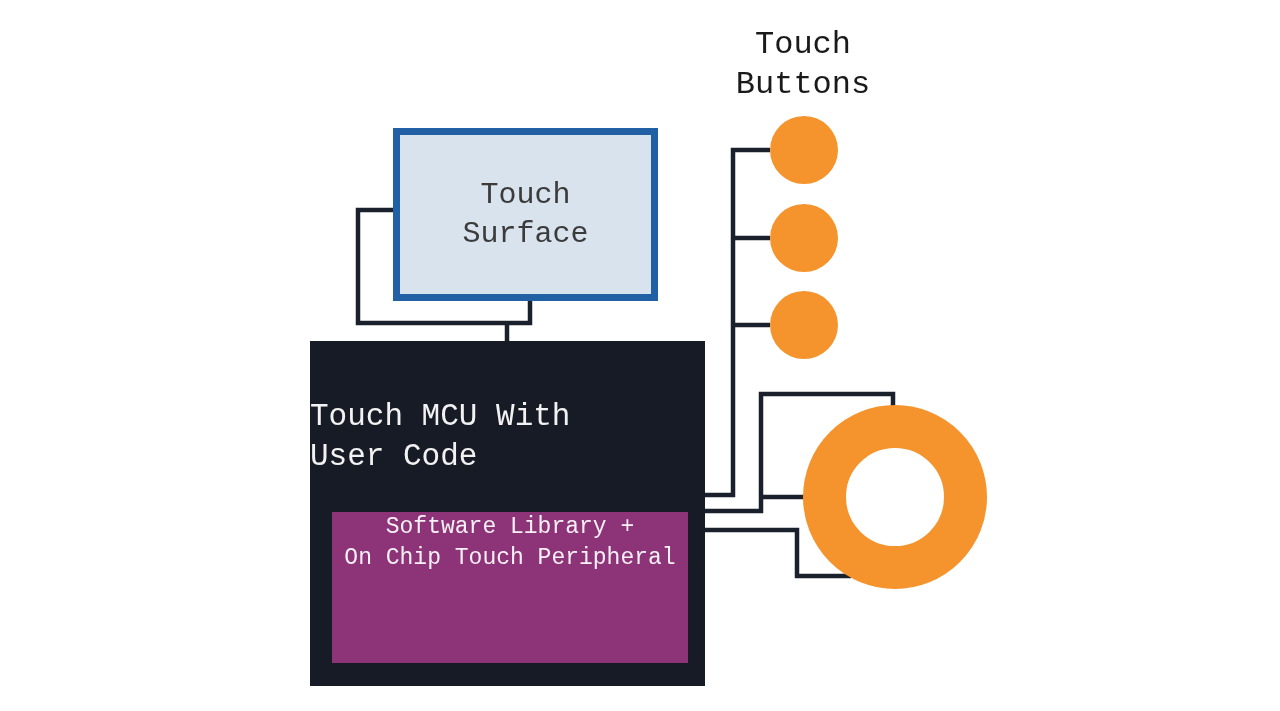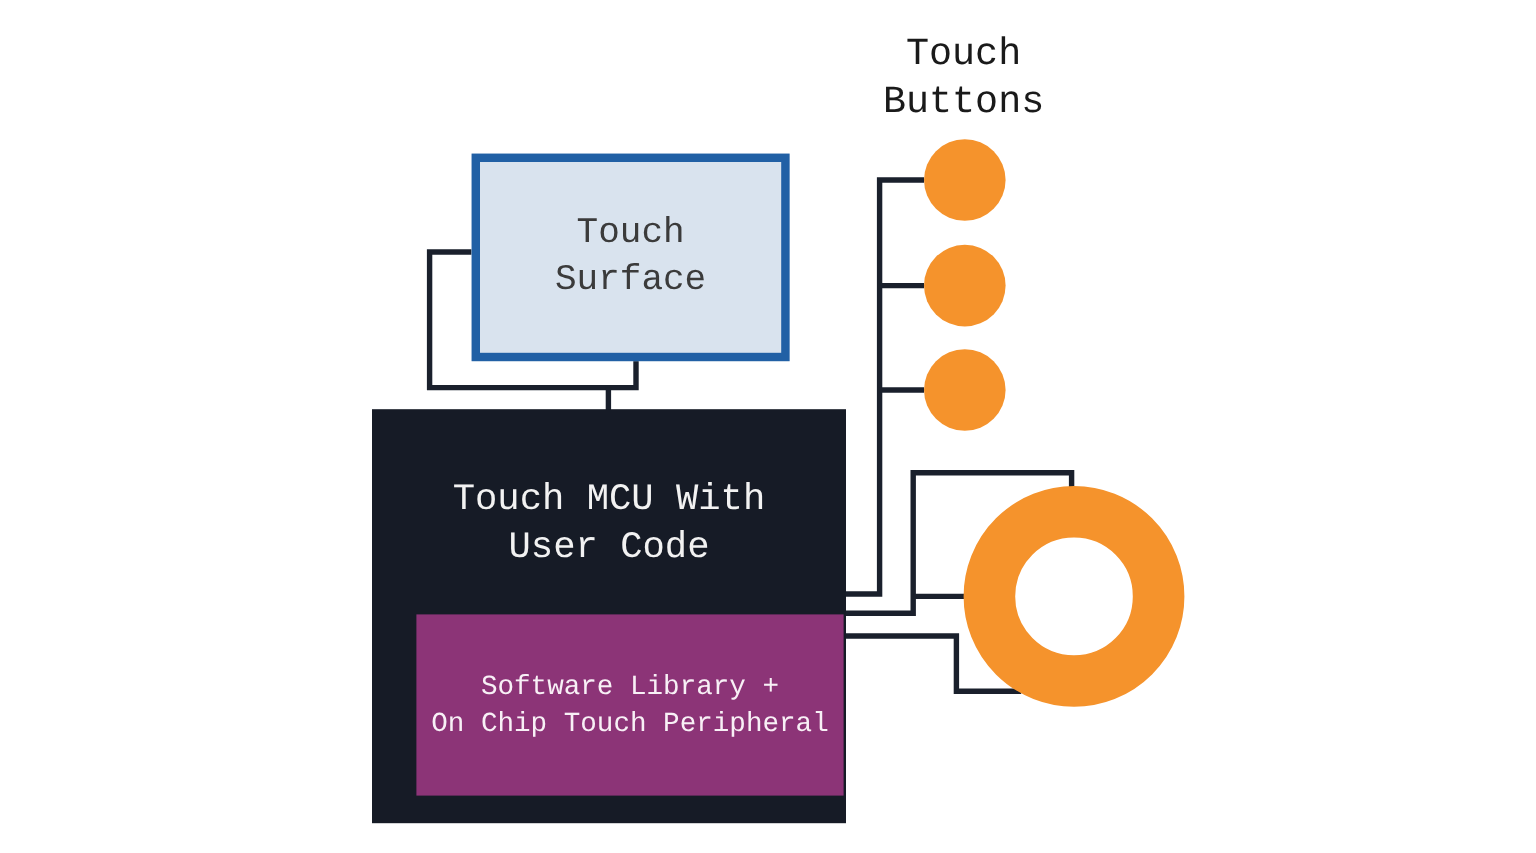--- a/index.html
+++ b/index.html
@@ -22,28 +22,28 @@
   }
   .touch-surface .lbl{
     font-size:30px;line-height:39px;color:var(--text-dark);text-align:center;
   }
 
   .mcu{
     position:absolute;left:310px;top:341px;width:395px;height:345px;
     background:var(--dark);
   }
   .mcu .lbl{
-    position:absolute;top:56px;left:0;width:100%;text-align:center;
+    position:absolute;top:56px;left:0;width:100%;
     font-size:31px;line-height:40px;color:var(--text-light);
   }
 
   .software{
-    position:absolute;left:347px;top:512px;width:356px;height:151px;
+    position:absolute;left:332px;top:512px;width:356px;height:151px;
     background:var(--purple);
-    display:flex;align-items:center;justify-content:center;
+    display:flex;justify-content:center;
   }
   .software .lbl{
     font-size:23px;line-height:31px;color:var(--text-purple-light);text-align:center;
   }
 
   .buttons-label{
     position:absolute;left:703px;top:25px;width:200px;text-align:center;
     font-size:32px;line-height:40px;color:var(--text-black);
   }
 

